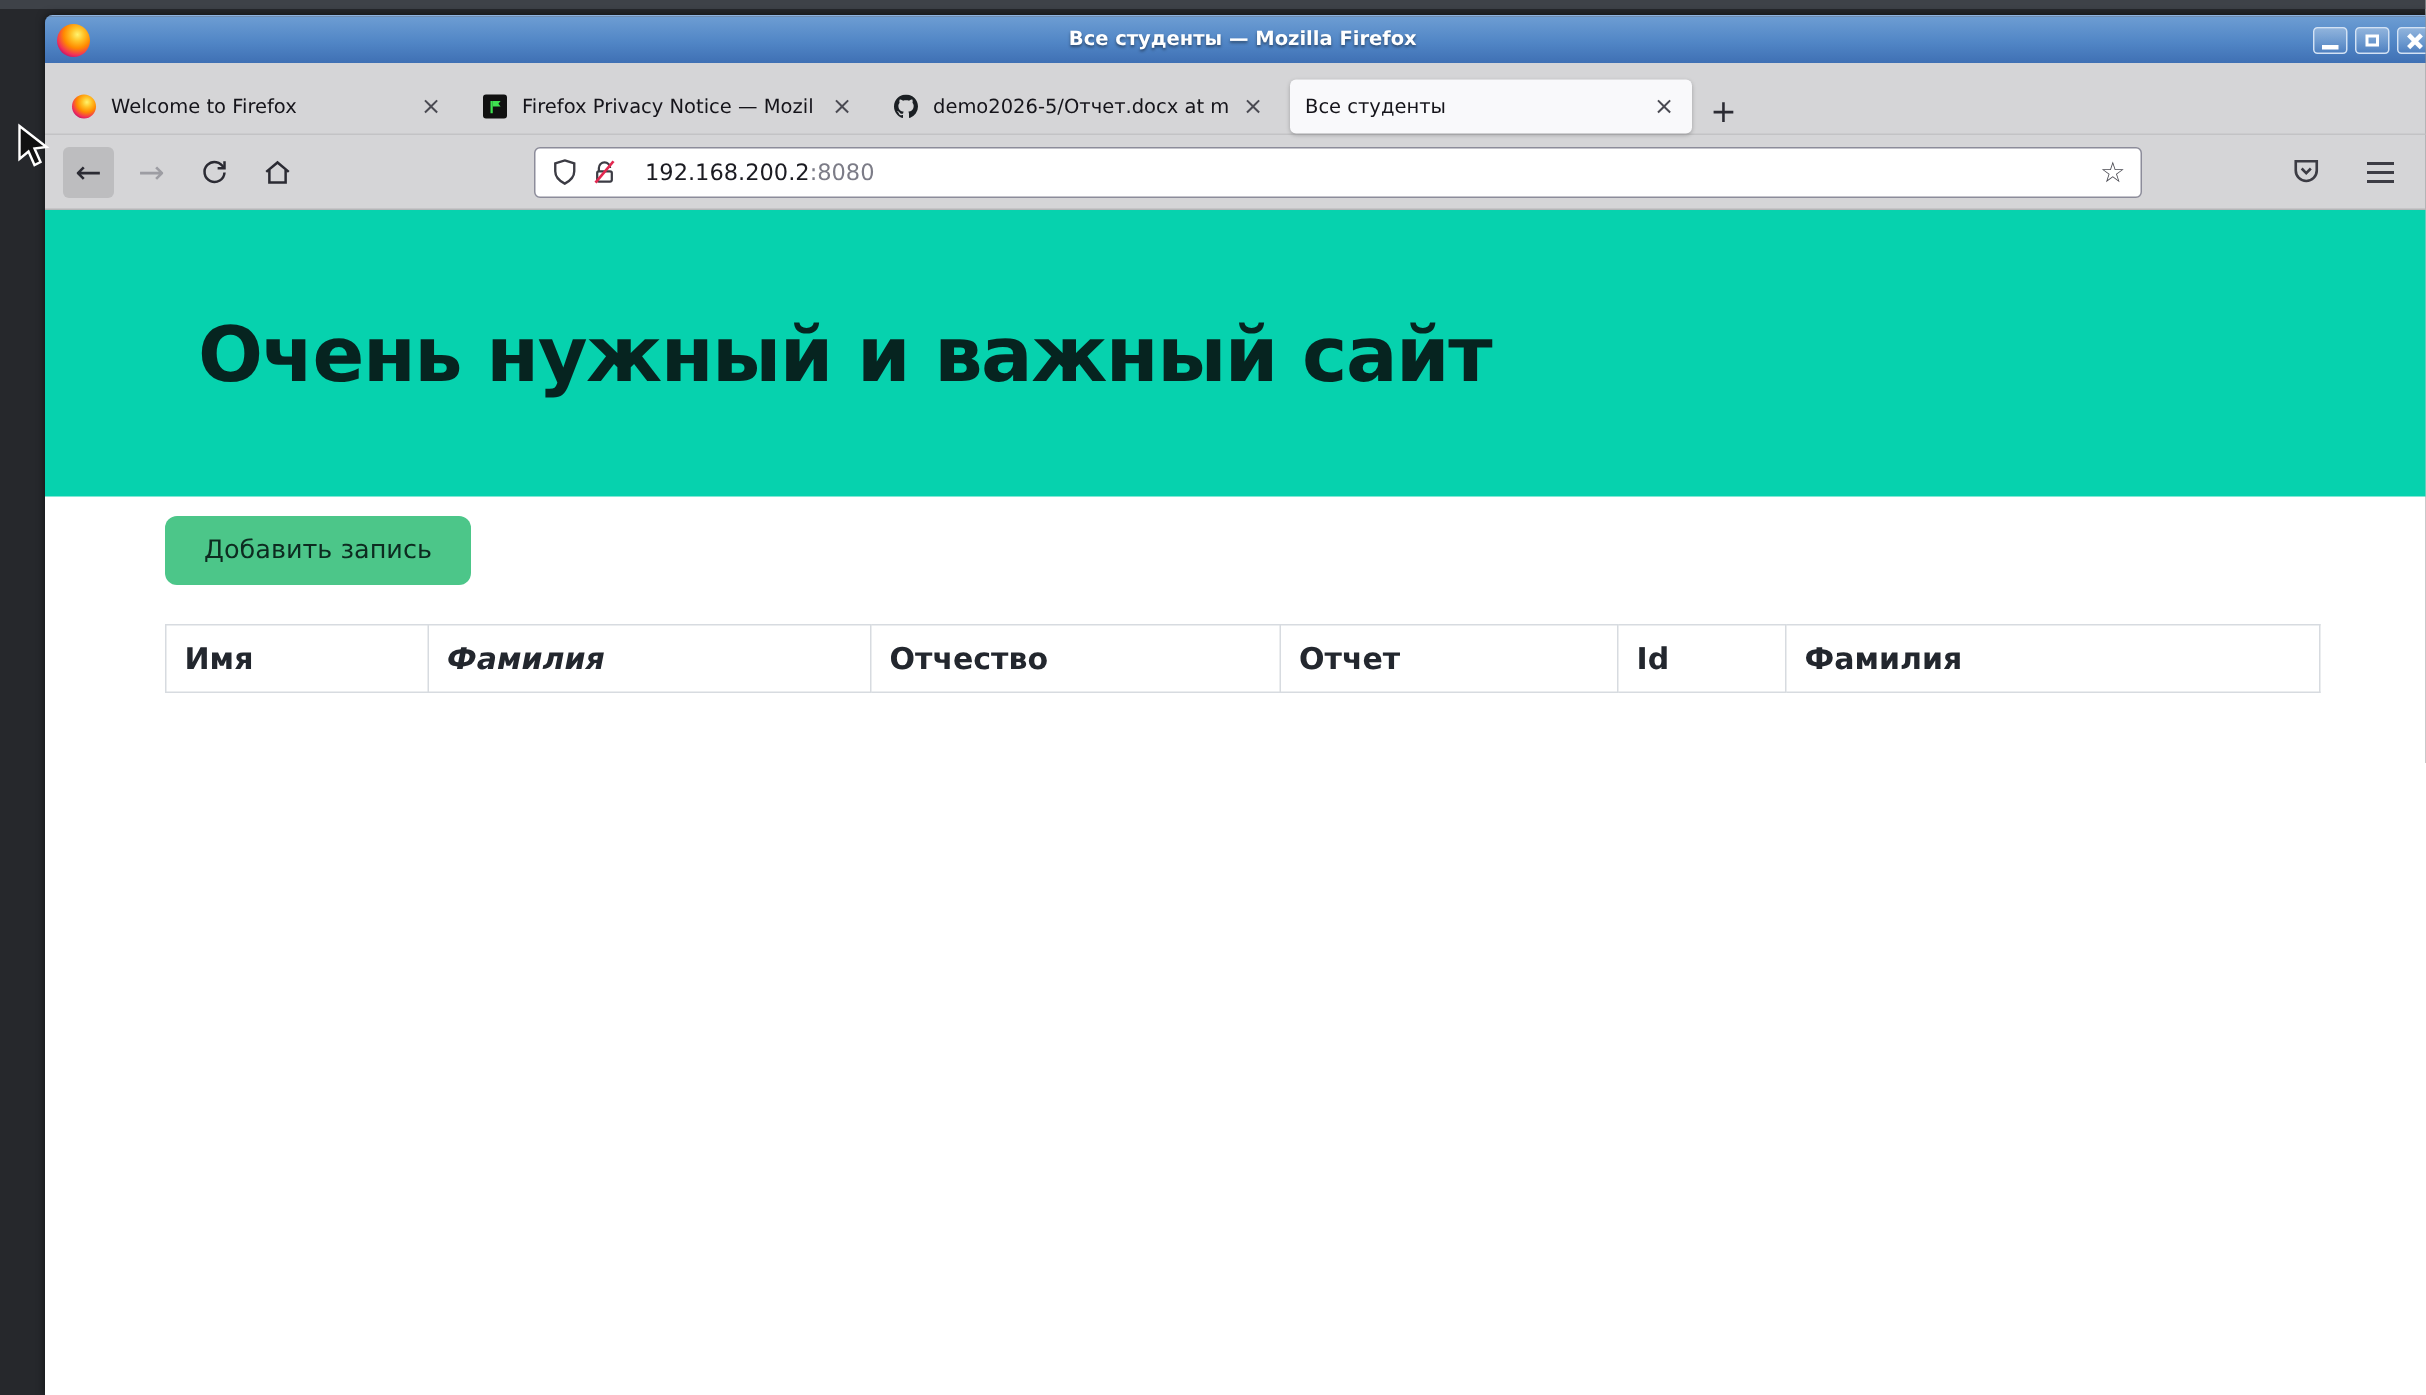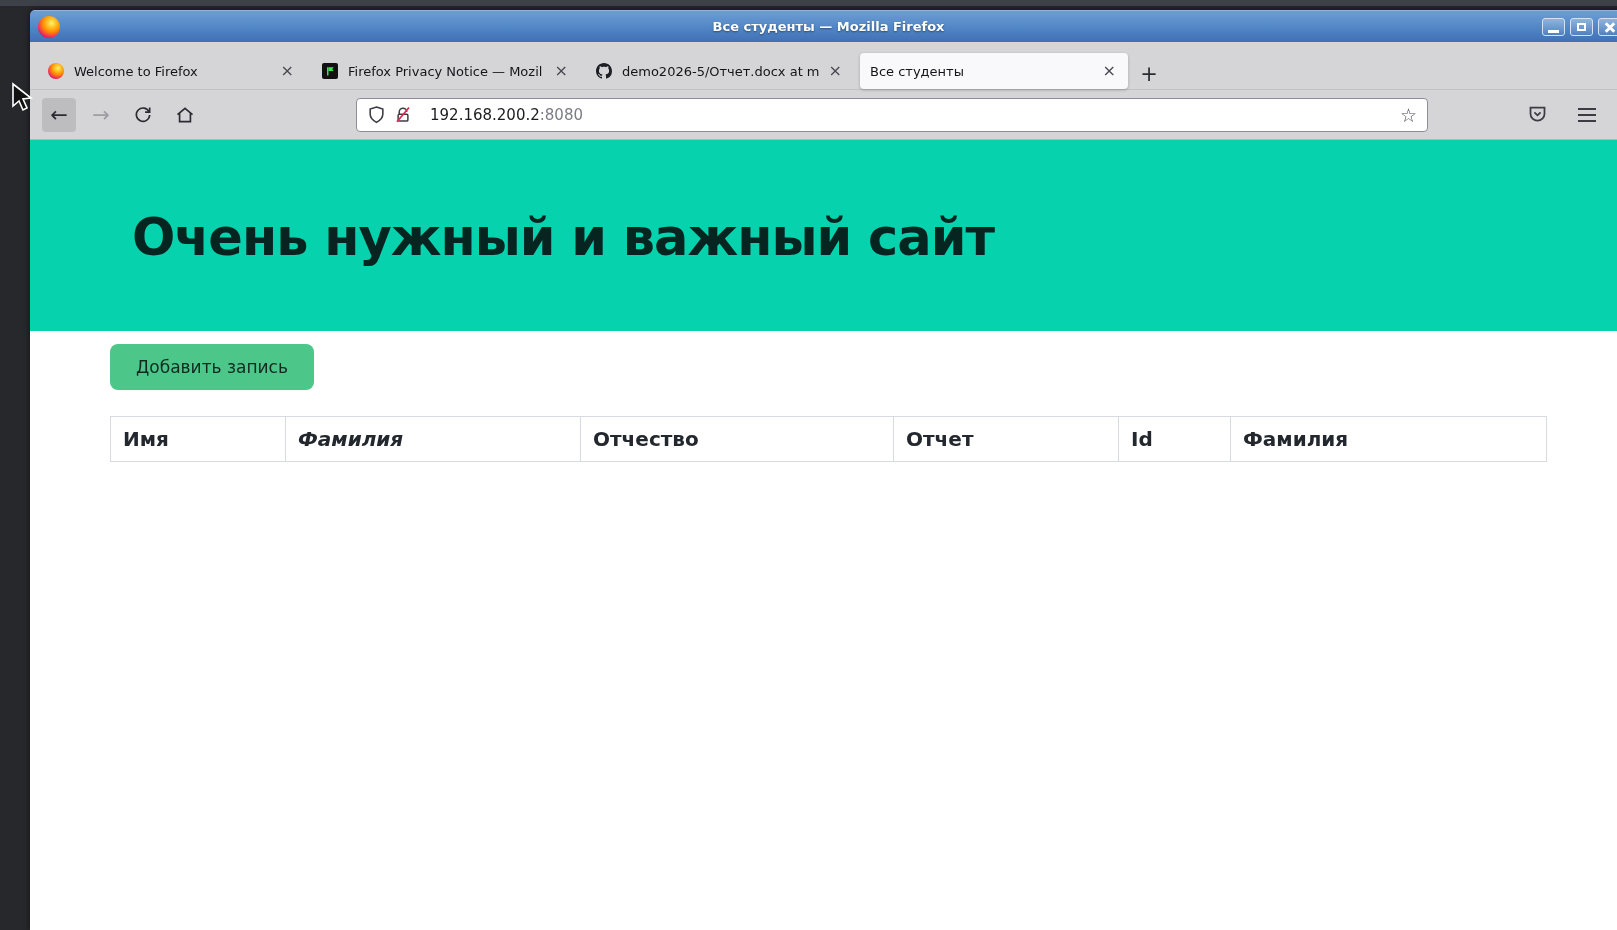--- a/index.html
+++ b/index.html
@@ -67,21 +67,21 @@
   .viewport { height:790px; background:#fff; }
   .hero { height:191px; background:var(--teal,#06d2ae); display:flex; align-items:center; padding:4px 0 0 102px; }
   .hero h1 { font-size:51px; font-weight:800; color:#062420; letter-spacing:-1px; }
   .content { padding:0 80px; }
   .add-btn { margin-top:13px; height:46px; padding:0 26px; background:var(--button-green,#4cc689);
              border:none; border-radius:8px; font-size:17px; color:#0d2b20;
              font-family:"DejaVu Sans","Liberation Sans",sans-serif; }
   table { margin-top:26px; width:100%; border-collapse:collapse; }
   th { border:1px solid #d7dbe0; text-align:left; font-size:20px; font-weight:bold;
        color:#23272e; padding:10px 12px; height:42px; }
-  th:nth-child(1){width:175px;} th:nth-child(2){width:295px;font-style:italic;} th:nth-child(3){width:313px;}
+  th:nth-child(1){width:175px;} th:nth-child(2){width:295px;font-style:italic;} th:nth-child(3){width:273px;}
   th:nth-child(4){width:225px;} th:nth-child(5){width:112px;}
 
   
   .cursor { position:absolute; left:10px; top:82px; z-index:99; pointer-events:none; }
 </style>
 </head>
 <body>
 
 <div class="top-strip"></div>
 

